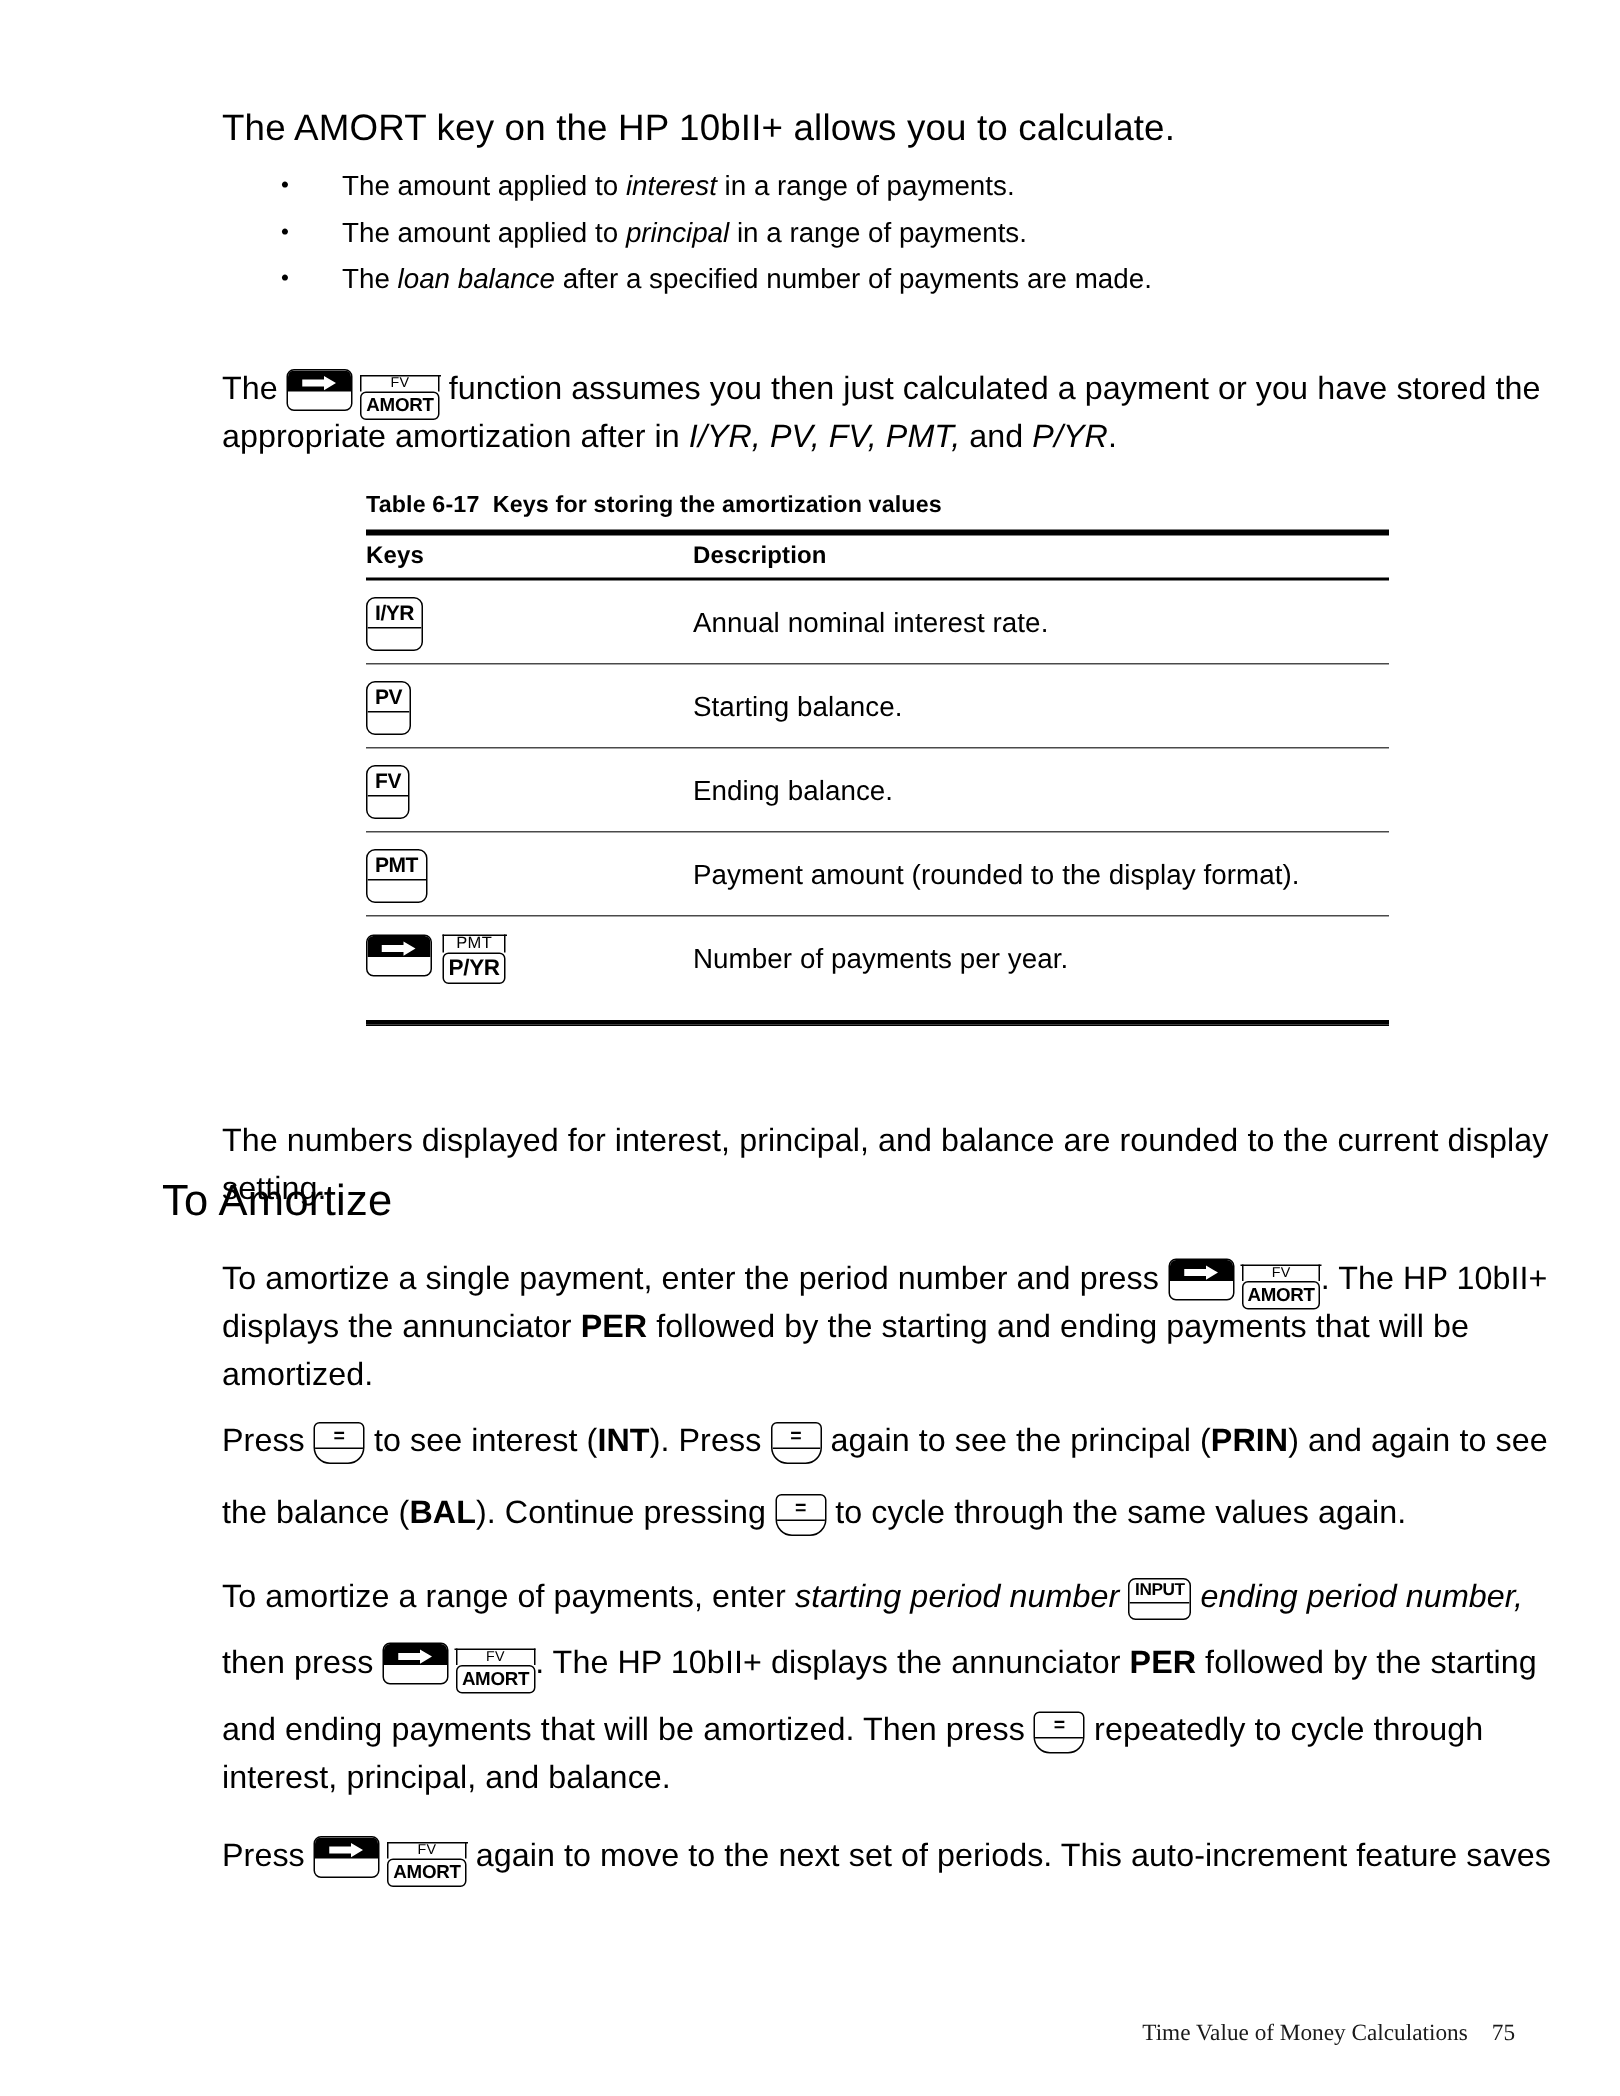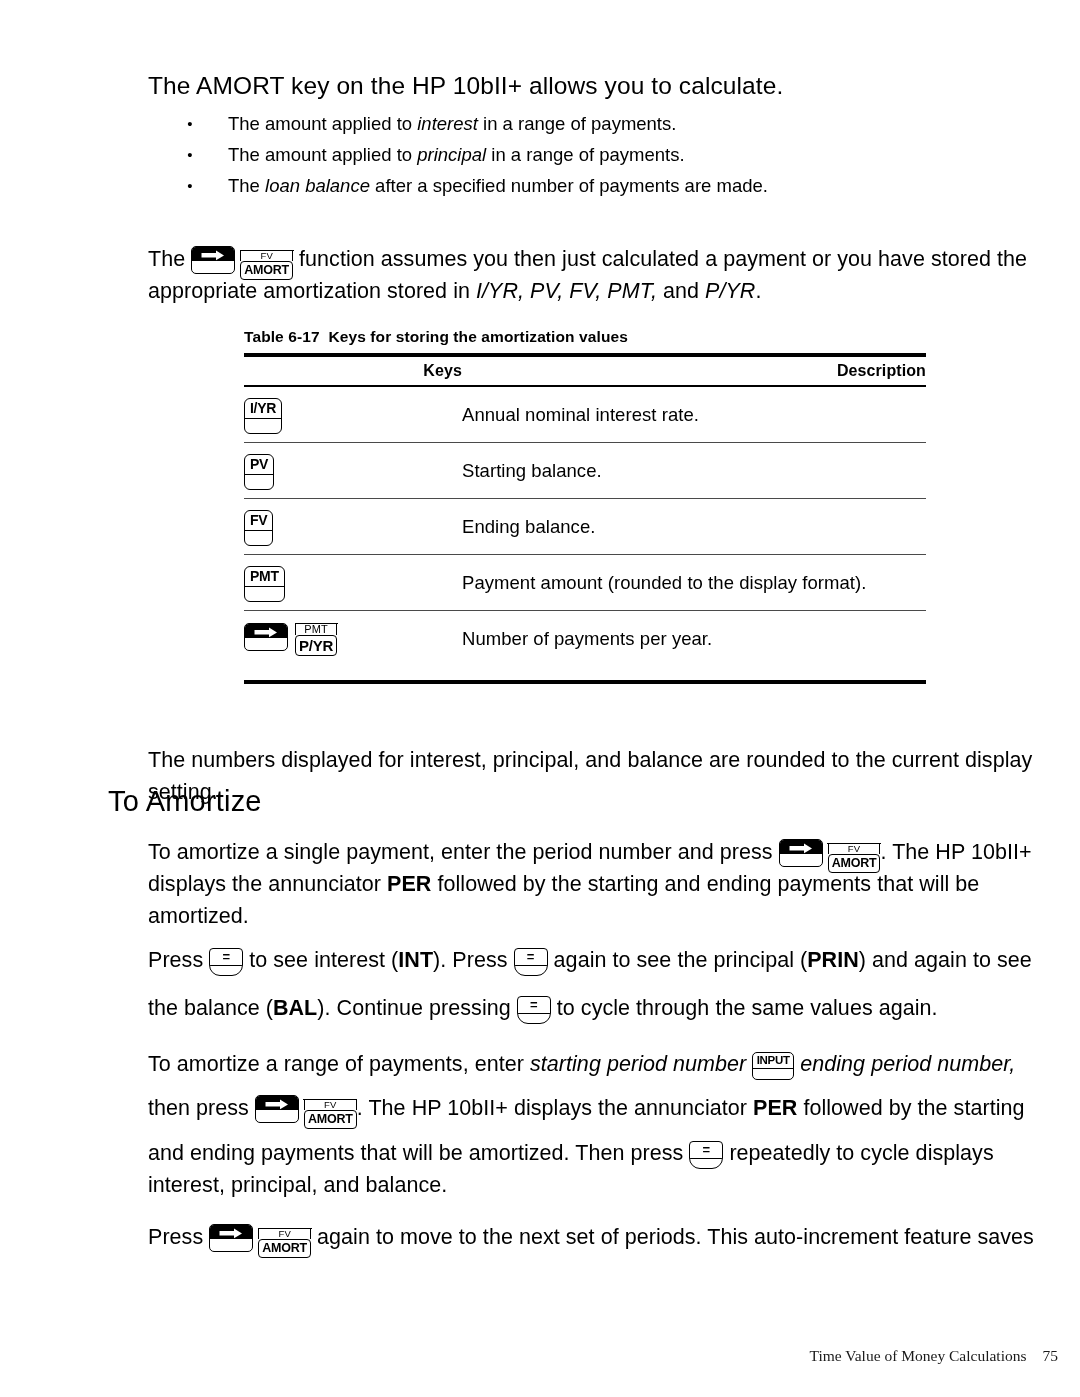--- a/index.html
+++ b/index.html
@@ -242,21 +242,20 @@
   }
   .thead {
     display: flex;
     align-items: center;
     height: 28px;
   }
   .thead .th {
     font-size: 16px;
     font-weight: bold;
     letter-spacing: 0.1px;
-    text-align: right;
   }
   .col-keys { width: 218px; flex: none; }
   .col-desc { flex: 1; }
 
   .trow {
     display: flex;
     align-items: center;
     min-height: 55px;
   }
   .trow .cell-keys {
@@ -290,21 +289,20 @@
   .footer {
     position: absolute;
     left: 0;
     top: 1347px;
     width: 1010px;
     text-align: right;
     font-family: "Liberation Serif", serif;
     font-size: 15.5px;
     color: #1a1a1a;
     white-space: nowrap;
-    padding-left: 48px;
   }
   .footer .pg { margin-left: 16px; }
 </style>
 </head>
 <body>
 
 <div class="page">
 
   <div class="intro-line">The AMORT key on the HP 10bII+ allows you to calculate.</div>
 
@@ -320,21 +318,21 @@
     <div class="bullet-row">
       <span class="bullet-dot">•</span>
       <span class="bullet-text"><span>The </span><span class="it">loan balance</span><span> after a specified number of payments are made.</span></span>
     </div>
   </div>
 
   <div class="para" style="left:148px; top:243px;">
     <span class="ln"><span>The </span><span class="inl"><span class="key k-shift"><span class="top"></span><svg class="arrow" viewBox="0 0 26 11">
               <path d="M1.5 3 L16 3 L16 0.6 L24 5.4 L16 10.2 L16 7.6 L1.5 7.6 Z" fill="#ffffff"></path>
             </svg></span></span><span style="display:inline-block;width:5px"></span><span class="inl"><span class="key k-fn"><span class="sub">FV</span><span class="main">AMORT</span></span></span><span> function assumes you then just calculated a payment or you have stored the</span></span>
-    <span class="ln it" style="font-style:normal"><span>appropriate amortization stored in </span><span class="it">I/YR, PV, FV, PMT,</span><span> and </span><span class="it">P/YR</span><span>.</span></span>
+    <span class="ln it" style="font-style:normal"><span>appropriate amortization after in </span><span class="it">I/YR, PV, FV, PMT,</span><span> and </span><span class="it">P/YR</span><span>.</span></span>
   </div>
 
   <div class="table-wrap">
     <div class="tbl-caption"><span>Table 6-17</span>&nbsp;&nbsp;<span>Keys for storing the amortization values</span></div>
 
     <div class="rule-thick"></div>
 
     <div class="thead">
       <div class="th col-keys">Keys</div>
       <div class="th col-desc">Description</div>
@@ -423,21 +421,21 @@
   <div class="para" style="left:148px; top:944px;">
     <span class="ln"><span>Press </span><span class="inl-lo"><span class="k-eq"><span class="lbl">=</span><span class="blank"></span></span></span><span> to see interest (</span><span class="bd">INT</span><span>). Press </span><span class="inl-lo"><span class="k-eq"><span class="lbl">=</span><span class="blank"></span></span></span><span> again to see the principal (</span><span class="bd">PRIN</span><span>) and again to see</span></span>
     <span class="ln" style="margin-top:16px"><span>the balance (</span><span class="bd">BAL</span><span>). Continue pressing </span><span class="inl-lo"><span class="k-eq"><span class="lbl">=</span><span class="blank"></span></span></span><span> to cycle through the same values again.</span></span>
   </div>
 
   <div class="para" style="left:148px; top:1048px;">
     <span class="ln"><span>To amortize a range of payments, enter </span><span class="it">starting period number</span><span> </span><span class="inl-lo"><span class="k-input"><span class="lbl">INPUT</span><span class="blank"></span></span></span><span>&nbsp;</span><span class="it">ending period number,</span></span>
     <span class="ln" style="margin-top:12px"><span>then press </span><span class="inl"><span class="key k-shift"><span class="top"></span><svg class="arrow" viewBox="0 0 26 11">
               <path d="M1.5 3 L16 3 L16 0.6 L24 5.4 L16 10.2 L16 7.6 L1.5 7.6 Z" fill="#ffffff"></path>
             </svg></span></span><span style="display:inline-block;width:5px"></span><span class="inl"><span class="key k-fn"><span class="sub">FV</span><span class="main">AMORT</span></span></span><span>. The HP 10bII+ displays the annunciator </span><span class="bd">PER</span><span> followed by the starting</span></span>
-    <span class="ln" style="margin-top:13px"><span>and ending payments that will be amortized. Then press </span><span class="inl-lo"><span class="k-eq"><span class="lbl">=</span><span class="blank"></span></span></span><span> repeatedly to cycle displays</span></span>
+    <span class="ln" style="margin-top:13px"><span>and ending payments that will be amortized. Then press </span><span class="inl-lo"><span class="k-eq"><span class="lbl">=</span><span class="blank"></span></span></span><span> repeatedly to cycle through</span></span>
     <span class="ln">interest, principal, and balance.</span>
   </div>
 
   <div class="para" style="left:148px; top:1221px;">
     <span class="ln"><span>Press </span><span class="inl"><span class="key k-shift"><span class="top"></span><svg class="arrow" viewBox="0 0 26 11">
               <path d="M1.5 3 L16 3 L16 0.6 L24 5.4 L16 10.2 L16 7.6 L1.5 7.6 Z" fill="#ffffff"></path>
             </svg></span></span><span style="display:inline-block;width:5px"></span><span class="inl"><span class="key k-fn"><span class="sub">FV</span><span class="main">AMORT</span></span></span><span> again to move to the next set of periods. This auto-increment feature saves</span></span>
   </div>
 
   <div class="footer">

